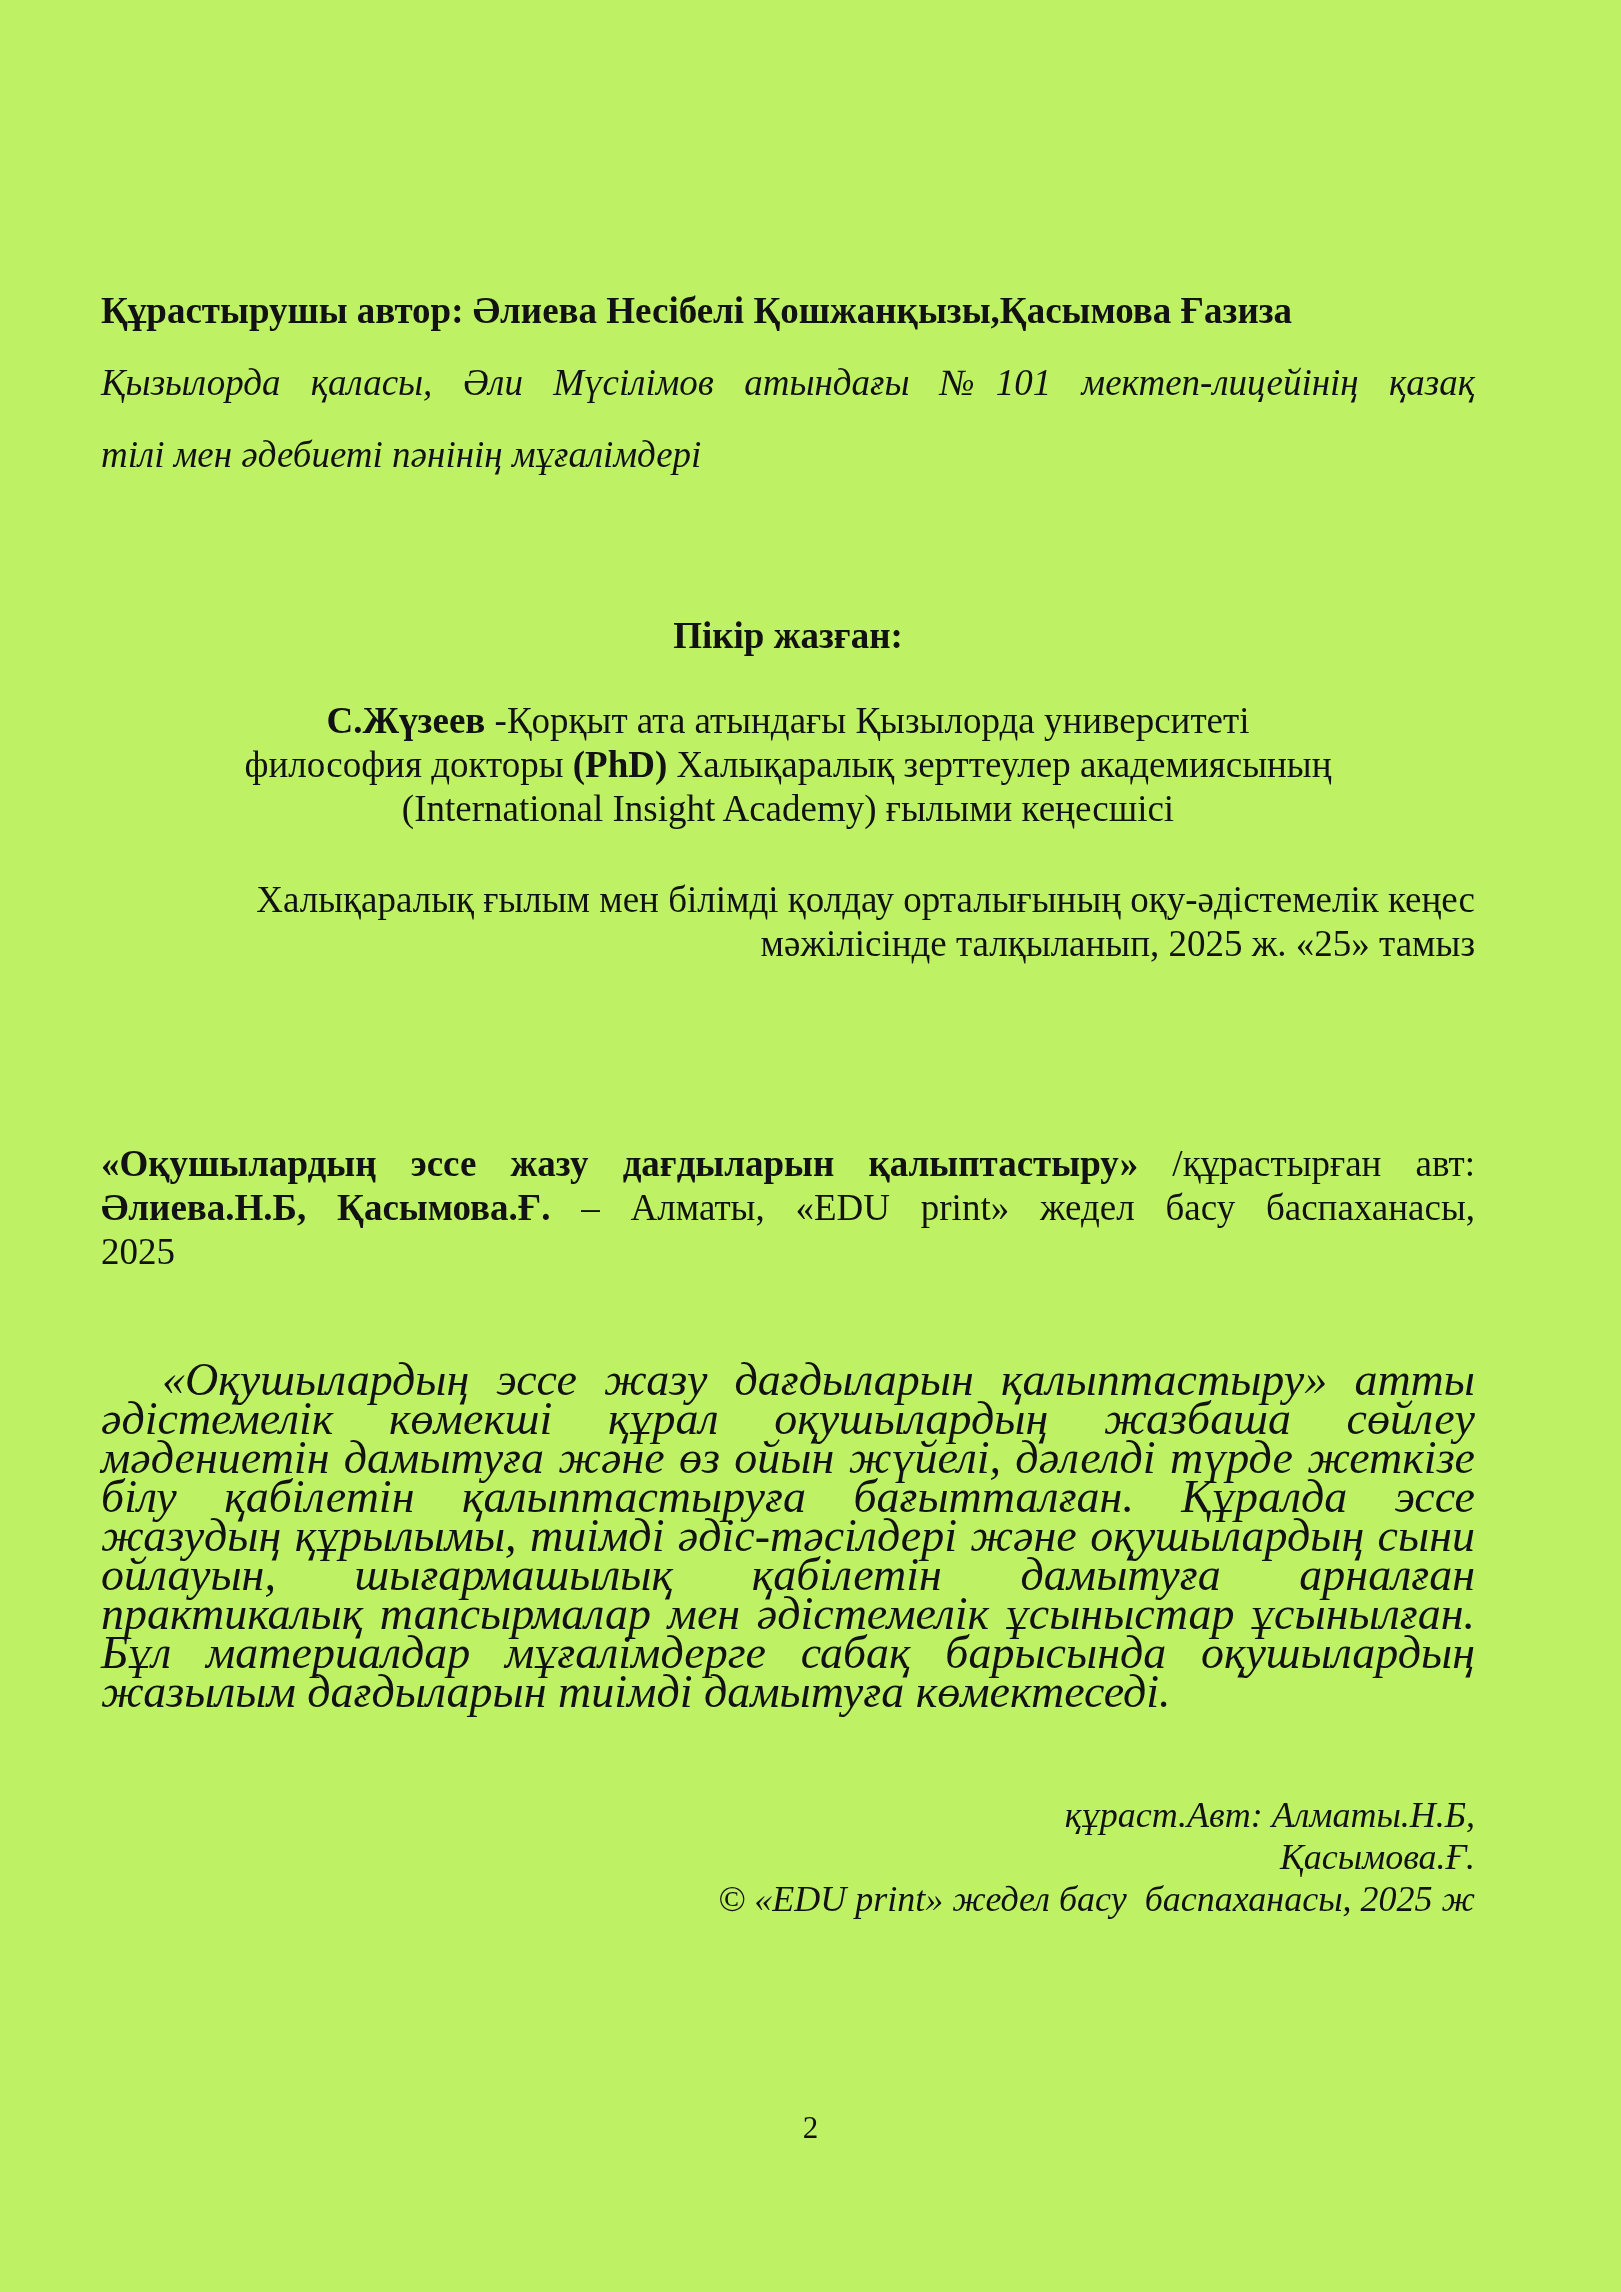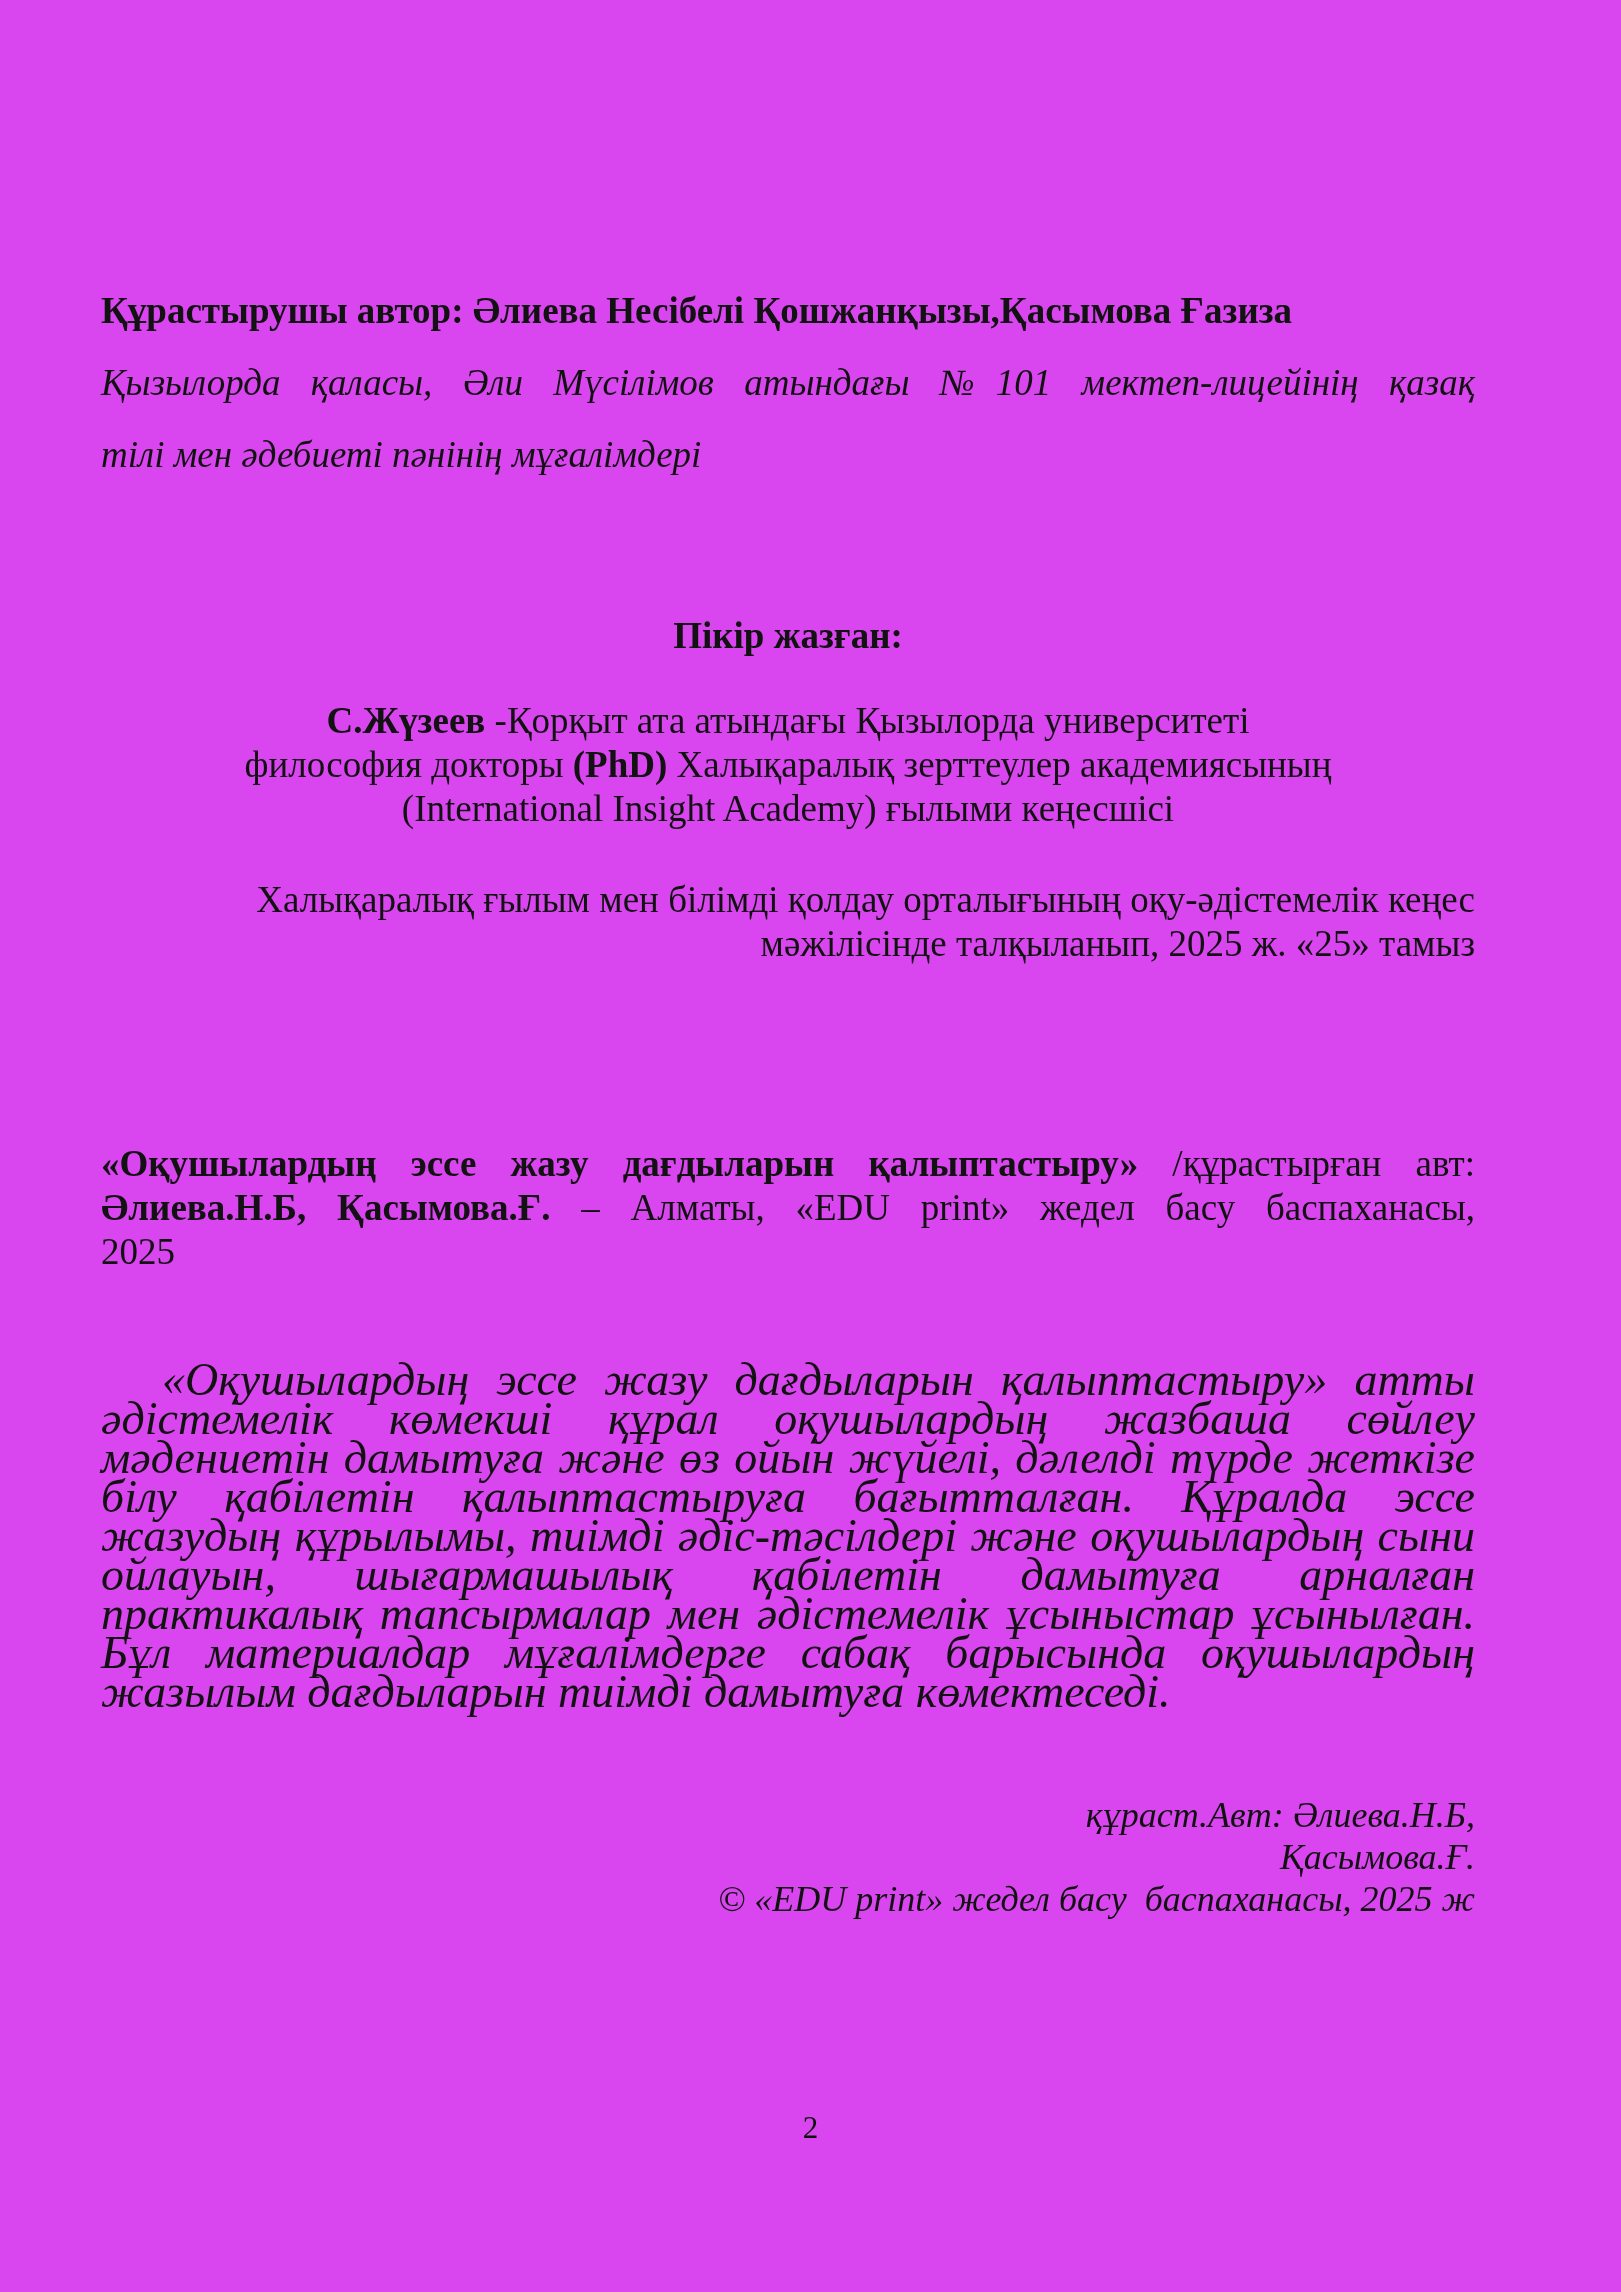--- a/index.html
+++ b/index.html
@@ -4,21 +4,21 @@
 <style>
   html, body {
     margin: 0;
     padding: 0;
     background: #ffffff;
   }
   .page {
     position: relative;
     width: 1621px;
     height: 2293px;
-    background: #d946ef;
+    background: #bef264;
     color: #121212;
     font-family: "Liberation Serif", "DejaVu Serif", serif;
     box-sizing: border-box;
     padding: 289px 146px 0 101px;
     overflow: hidden;
   }
   .line {
     font-size: 37px;
     line-height: 44px;
   }
@@ -87,21 +87,21 @@
 
   <div class="imprint-block">
     <div class="line just-stretch"><span class="b keep-ws">«Оқушылардың эссе жазу дағдыларын қалыптастыру»</span><span class="keep-ws"> /құрастырған авт:</span></div>
     <div class="line just-stretch"><span class="b keep-ws">Әлиева.Н.Б, Қасымова.Ғ.</span><span class="keep-ws"> – Алматы, «EDU print» жедел басу баспаханасы,</span></div>
     <div class="line">2025</div>
   </div>
 
   <div class="annotation">«Оқушылардың эссе жазу дағдыларын қалыптастыру» атты әдістемелік көмекші құрал оқушылардың жазбаша сөйлеу мәдениетін дамытуға және өз ойын жүйелі, дәлелді түрде жеткізе білу қабілетін қалыптастыруға бағытталған. Құралда эссе жазудың құрылымы, тиімді әдіс-тәсілдері және оқушылардың сыни ойлауын, шығармашылық қабілетін дамытуға арналған практикалық тапсырмалар мен әдістемелік ұсыныстар ұсынылған. Бұл материалдар мұғалімдерге сабақ барысында оқушылардың жазылым дағдыларын тиімді дамытуға көмектеседі.</div>
 
   <div class="signature-block">
-    <div class="keep-ws">құраст.Авт: Әлиева.Н.Б,</div>
+    <div class="keep-ws">құраст.Авт: Алматы.Н.Б,</div>
     <div class="keep-ws">Қасымова.Ғ.</div>
     <div class="keep-ws">© «EDU print» жедел басу  баспаханасы, 2025 ж</div>
   </div>
 
   <div class="page-number">2</div>
 
 </div>
 
 
 </body></html>

